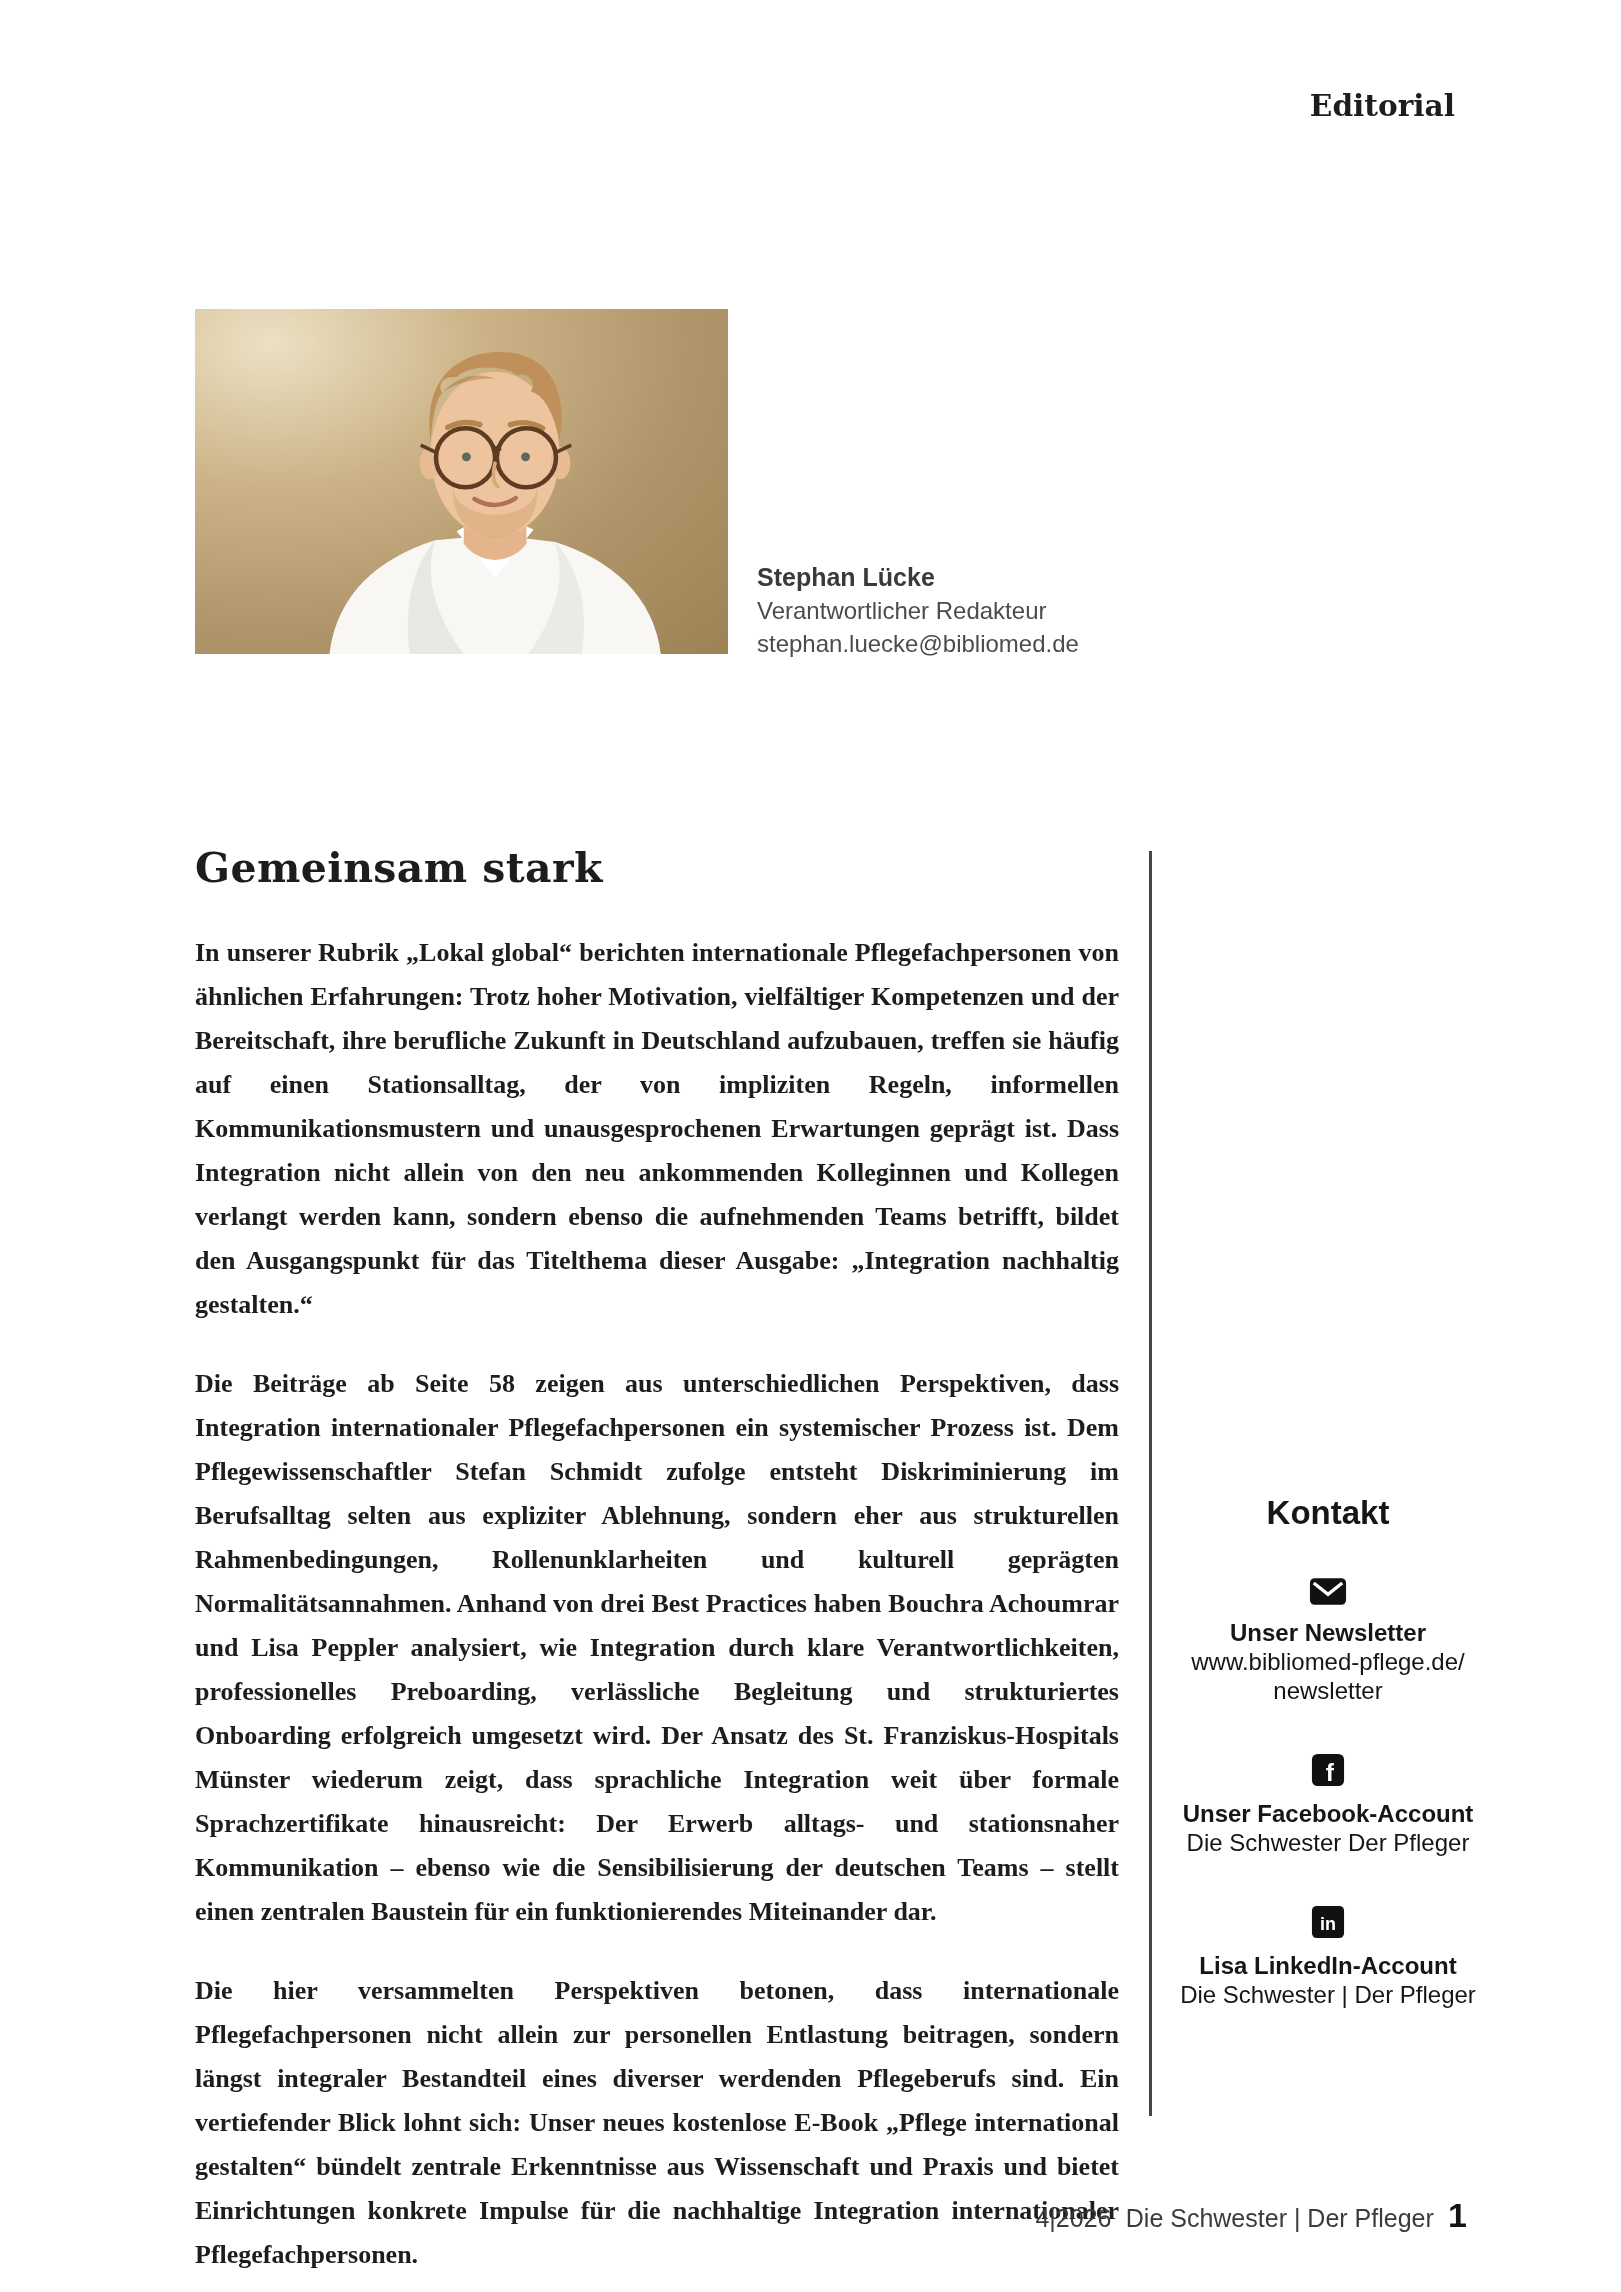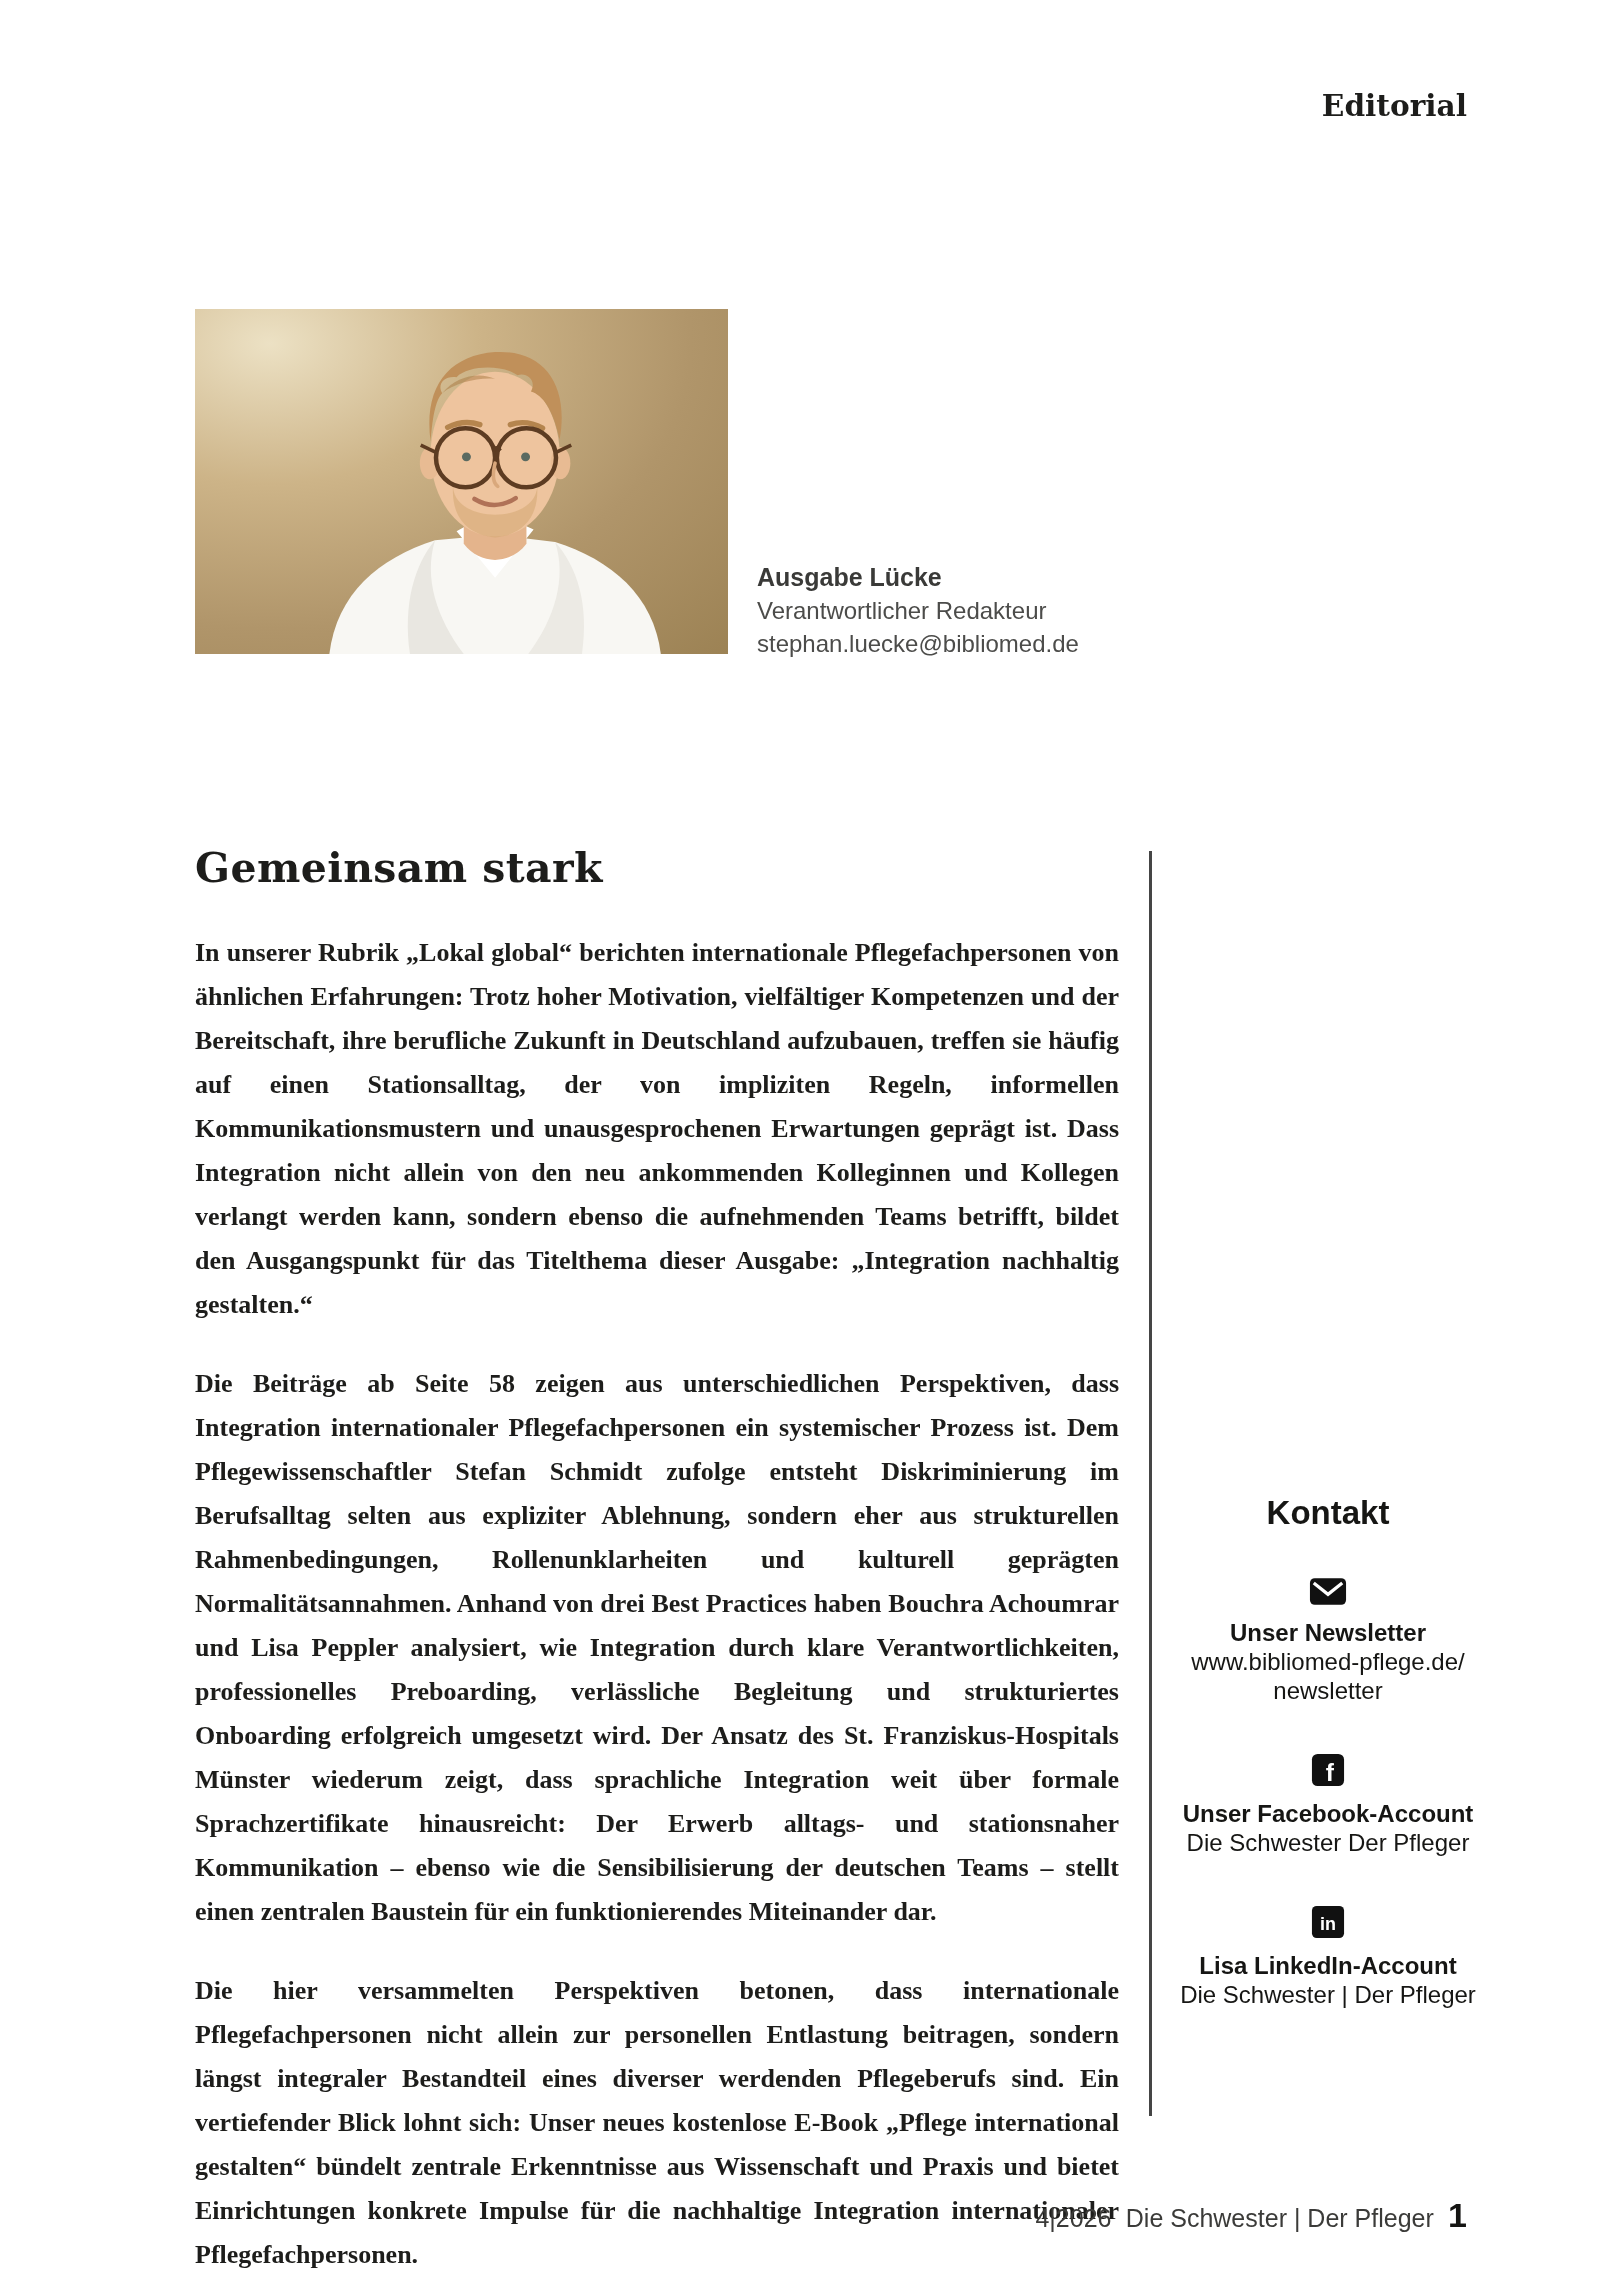--- a/index.html
+++ b/index.html
@@ -1,20 +1,20 @@
 <!DOCTYPE html>
 <html style="font-size:14.3px"><head>
 <meta charset="utf-8">
 <style>
   html,body{margin:0;padding:0;background:#ffffff;}
   .page{position:relative;width:1621px;height:2293px;background:#ffffff;overflow:hidden;
         font-family:"Liberation Sans",sans-serif;color:#1d1d1b;}
 
   
-  .kicker{position:absolute;top:88px;right:154px;
+  .kicker{position:absolute;top:88px;right:166px;
           font-family:"DejaVu Serif",serif;font-weight:700;font-size:29.6px;color:#1d1d1b;}
 
   
   .photo{position:absolute;left:195px;top:309px;width:533px;height:345px;margin:0;
          background:radial-gradient(ellipse at 14% 10%, #ece1c4 0%, #cdb488 32%, #b0956a 65%, #9c8254 100%);
          overflow:hidden;}
   .photo svg{display:block;width:100%;height:100%;}
 
   
   .author{position:absolute;left:757px;top:561px;line-height:33px;}
@@ -85,21 +85,21 @@
 
       <path d="M335,172 q-5,20 3,26" stroke="#d9a87c" stroke-width="4" fill="none" stroke-linecap="round"></path>
 
       <path d="M312,212 q23,14 46,-1" stroke="#b07257" stroke-width="5" fill="none" stroke-linecap="round"></path>
 
       <path d="M288,198 C290,240 380,240 382,198 C384,232 366,252 335,255 C304,252 286,232 288,198 Z" fill="#c79a5f" opacity="0.38"></path>
     </svg>
   </figure>
 
   <div class="author">
-    <div class="author-name">Ausgabe Lücke</div>
+    <div class="author-name">Stephan Lücke</div>
     <div class="author-role">Verantwortlicher Redakteur</div>
     <div class="author-email">stephan.luecke@bibliomed.de</div>
   </div>
 
   <main class="article">
     <h1>Gemeinsam stark</h1>
     <p>In unserer Rubrik „Lokal global“ berichten internationale Pflegefachpersonen von ähnlichen Erfahrungen: Trotz hoher Motivation, vielfältiger Kompetenzen und der Bereitschaft, ihre berufliche Zukunft in Deutschland aufzubauen, treffen sie häufig auf einen Stationsalltag, der von impliziten Regeln, informellen Kommunikationsmustern und unausgesprochenen Erwartungen geprägt ist. Dass Integration nicht allein von den neu ankommenden Kolleginnen und Kollegen verlangt werden kann, sondern ebenso die aufnehmenden Teams betrifft, bildet den Ausgangspunkt für das Titelthema dieser Ausgabe: „Integration nachhaltig gestalten.“</p>
     <p>Die Beiträge ab Seite 58 zeigen aus unterschiedlichen Perspektiven, dass Integration internationaler Pflegefachpersonen ein systemischer Prozess ist. Dem Pflegewissenschaftler Stefan Schmidt zufolge entsteht Diskriminierung im Berufsalltag selten aus expliziter Ablehnung, sondern eher aus strukturellen Rahmenbedingungen, Rollenunklarheiten und kulturell geprägten Normalitätsannahmen. Anhand von drei Best Practices haben Bouchra Achoumrar und Lisa Peppler analysiert, wie Integration durch klare Verantwortlichkeiten, professionelles Preboarding, verlässliche Begleitung und strukturiertes Onboarding erfolgreich umgesetzt wird. Der Ansatz des St. Franziskus-Hospitals Münster wiederum zeigt, dass sprachliche Integration weit über formale Sprachzertifikate hinausreicht: Der Erwerb alltags- und stationsnaher Kommunikation – ebenso wie die Sensibilisierung der deutschen Teams – stellt einen zentralen Baustein für ein funktionierendes Miteinander dar.</p>
     <p>Die hier versammelten Perspektiven betonen, dass internationale Pflegefachpersonen nicht allein zur personellen Entlastung beitragen, sondern längst integraler Bestandteil eines diverser werdenden Pflegeberufs sind. Ein vertiefender Blick lohnt sich: Unser neues kostenlose E-Book „Pflege international gestalten“ bündelt zentrale Erkenntnisse aus Wissenschaft und Praxis und bietet Einrichtungen konkrete Impulse für die nachhaltige Integration internationaler Pflegefachpersonen.</p>
     <p class="closing">Herzlich, Ihr</p>

